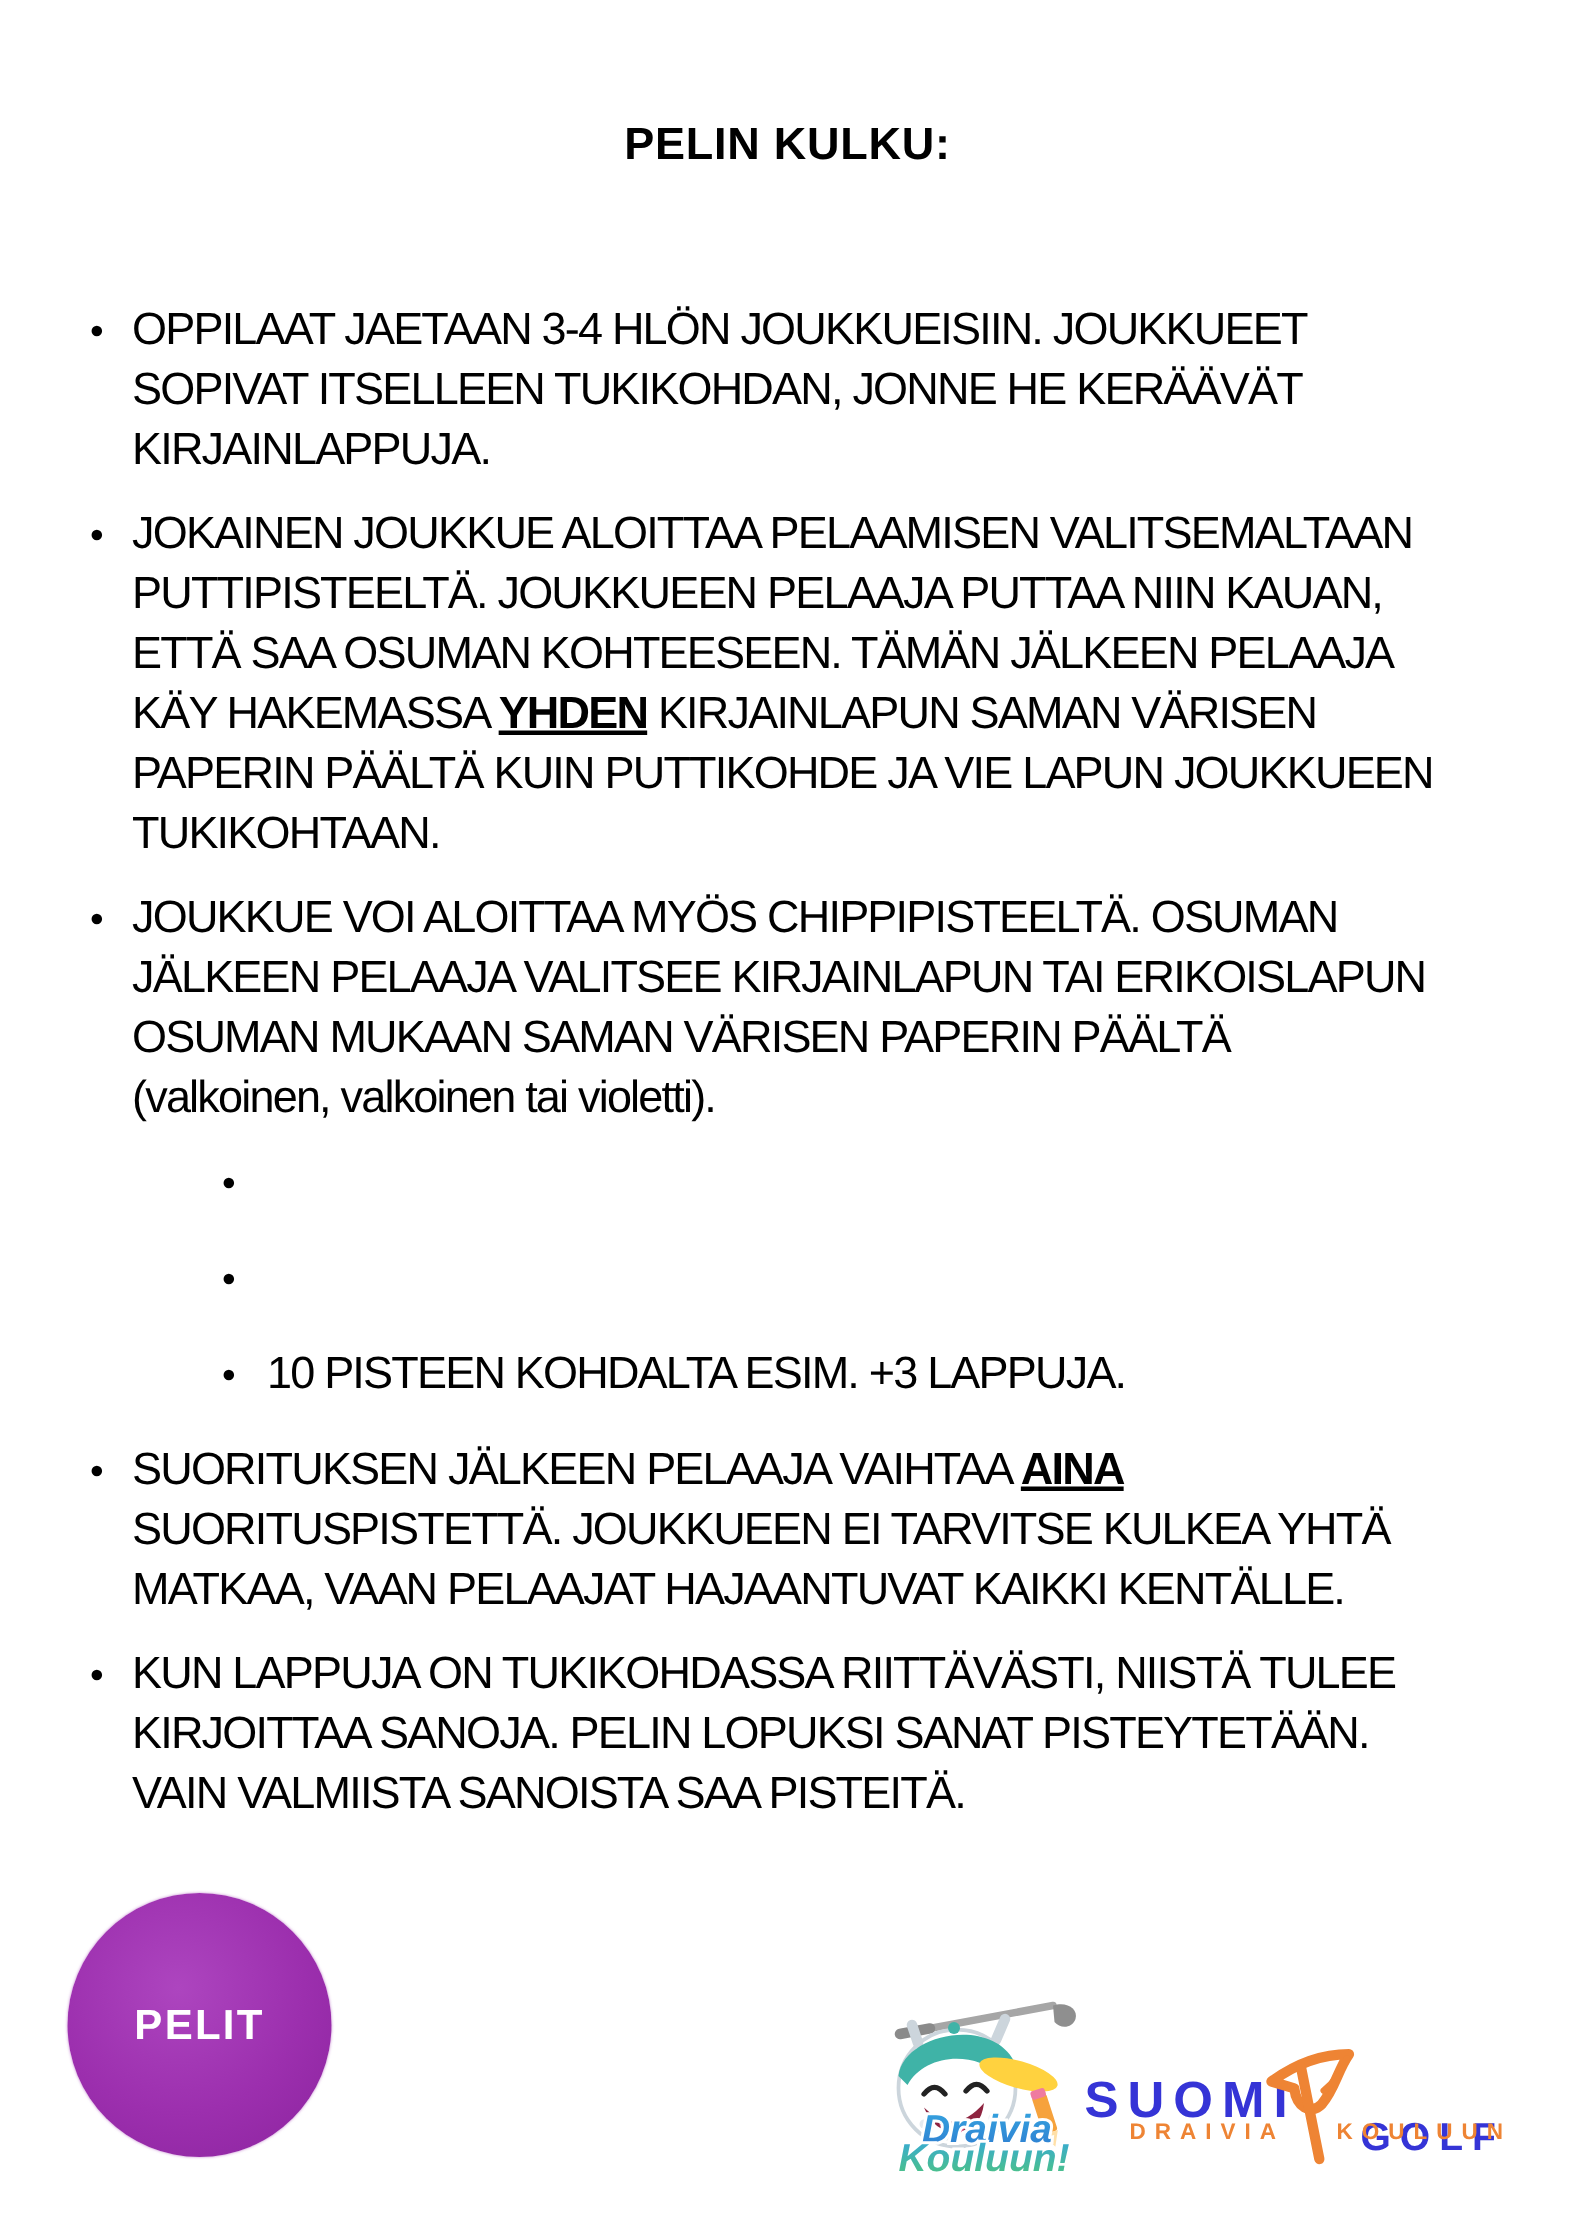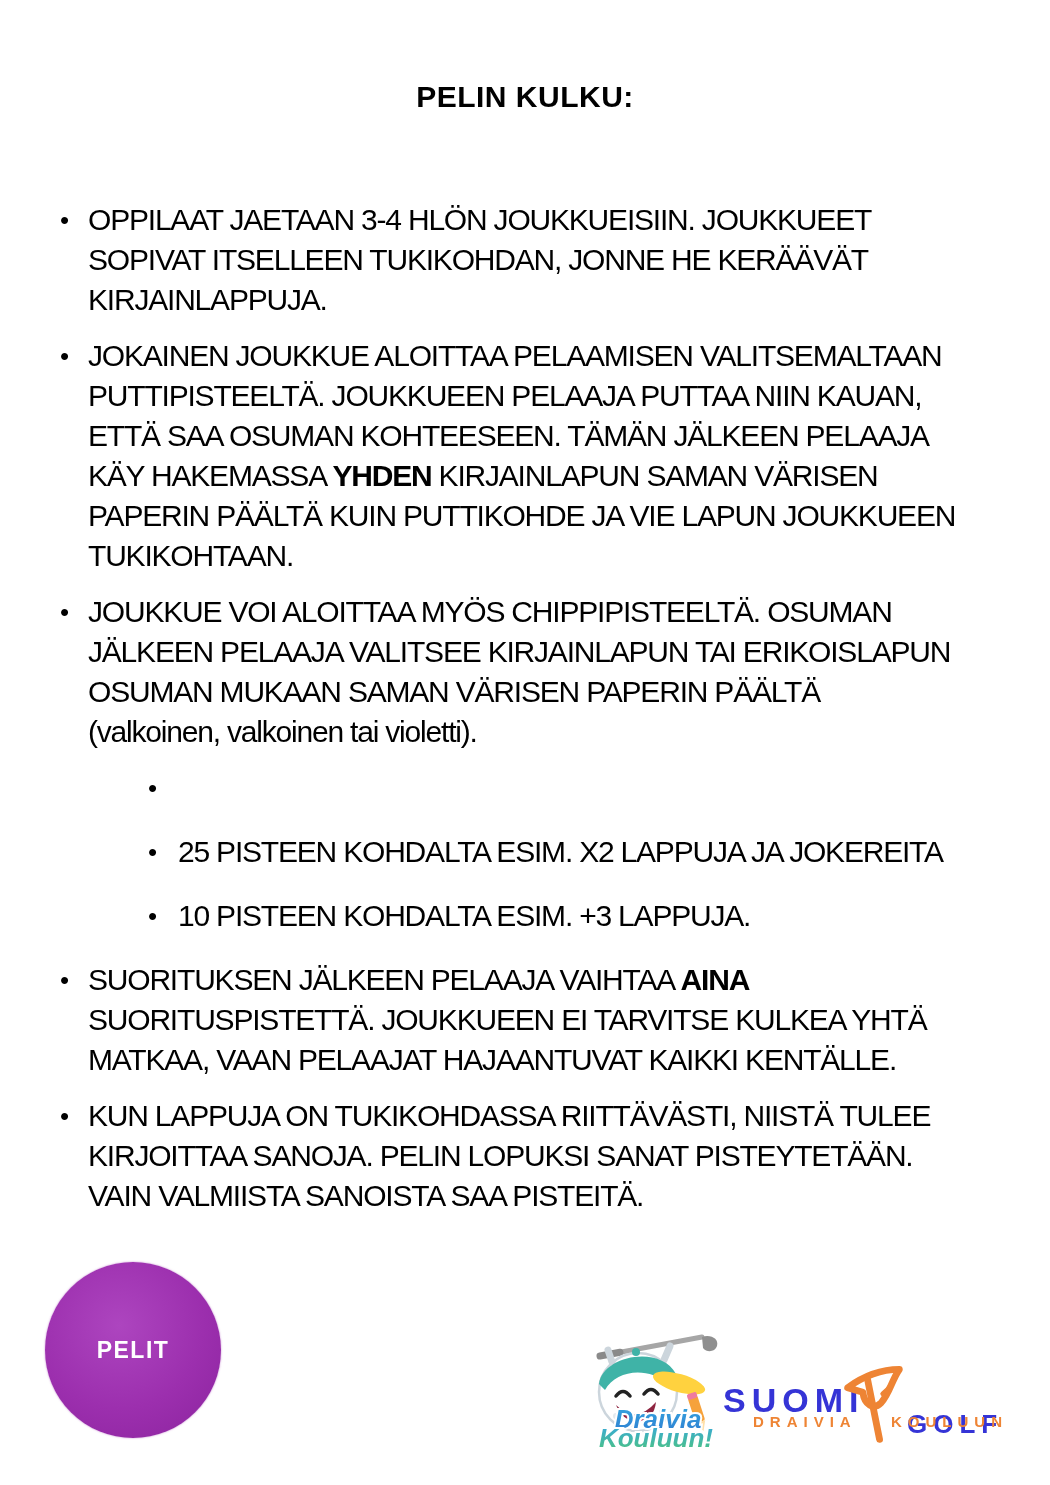--- a/index.html
+++ b/index.html
@@ -13,29 +13,29 @@
   }
   .bullet-list{position:absolute;top:200px;left:60px;width:990px;}
   .bullet{display:flex;align-items:flex-start;margin-bottom:16px;}
   .bullet.l2{padding-left:88px;margin-bottom:24px;}
   .marker{flex:none;width:28px;font-size:26px;line-height:40px;}
   .l2 .marker{width:30px;}
   .btext{
     flex:1;font-size:30px;line-height:40px;letter-spacing:-1.2px;
     white-space:pre-line;
   }
-  .btext b{font-weight:bold;}
+  .btext b{font-weight:bold;text-decoration:underline;}
   
   .ball{
     position:absolute;left:45px;top:1262px;width:176px;height:176px;border-radius:50%;
     background:radial-gradient(circle at 42% 36%, #ad45bf 0%, var(--ball-purple,#9c2fae) 55%, #8b239e 100%);
     display:flex;align-items:center;justify-content:center;
     box-shadow:0 0 2px rgba(155,45,173,.6);
   }
-  .ball-label{color:#fff;font-weight:bold;font-size:23px;letter-spacing:1.5px;}
+  .ball-label{color:#fff;font-weight:bold;font-size:28px;letter-spacing:1.5px;}
   
   .mascot{position:absolute;left:586px;top:1326px;width:150px;height:124px;}
   
   .sg{position:absolute;left:715px;top:1355px;width:335px;height:95px;}
   .sg span{position:absolute;font-weight:bold;white-space:nowrap;}
   .sg .w-suomi{left:8px;top:26px;font-size:34px;letter-spacing:6px;color:var(--sg-blue,#3534d6);}
   .sg .w-golf{left:192px;top:26px;font-size:26px;letter-spacing:6px;color:var(--sg-blue,#3534d6);margin-top:28px;}
   .sg .w-draivia{left:38px;top:58px;font-size:15px;letter-spacing:6px;color:var(--sg-orange,#ee8434);}
   .sg .w-kouluun{left:176px;top:58px;font-size:15px;letter-spacing:6px;color:var(--sg-orange,#ee8434);}
   .sg-flag{position:absolute;left:122px;top:0px;width:76px;height:95px;}
@@ -66,21 +66,20 @@
       <span class="btext"><span>JOUKKUE VOI ALOITTAA MYÖS CHIPPIPISTEELTÄ. OSUMAN
 JÄLKEEN PELAAJA VALITSEE KIRJAINLAPUN TAI ERIKOISLAPUN
 OSUMAN MUKAAN SAMAN VÄRISEN PAPERIN PÄÄLTÄ
 (valkoinen, valkoinen tai violetti).</span></span>
     </div>
     <div class="bullet l2">
       <span class="marker">•</span>
     </div>
     <div class="bullet l2">
       <span class="marker">•</span>
-      <span class="btext"><span>25 PISTEEN KOHDALTA ESIM. X2 LAPPUJA JA JOKEREITA</span></span>
     </div>
     <div class="bullet l2">
       <span class="marker">•</span>
       <span class="btext"><span>10 PISTEEN KOHDALTA ESIM. +3 LAPPUJA.</span></span>
     </div>
     <div class="bullet l1">
       <span class="marker">•</span>
       <span class="btext"><span>SUORITUKSEN JÄLKEEN PELAAJA VAIHTAA </span><b>AINA</b><span>
 SUORITUSPISTETTÄ. JOUKKUEEN EI TARVITSE KULKEA YHTÄ
 MATKAA, VAAN PELAAJAT HAJAANTUVAT KAIKKI KENTÄLLE.</span></span>

